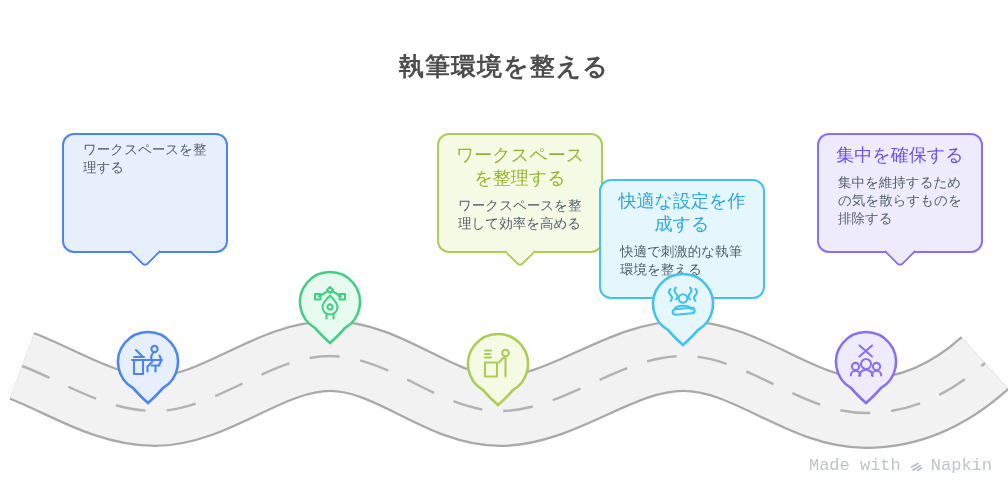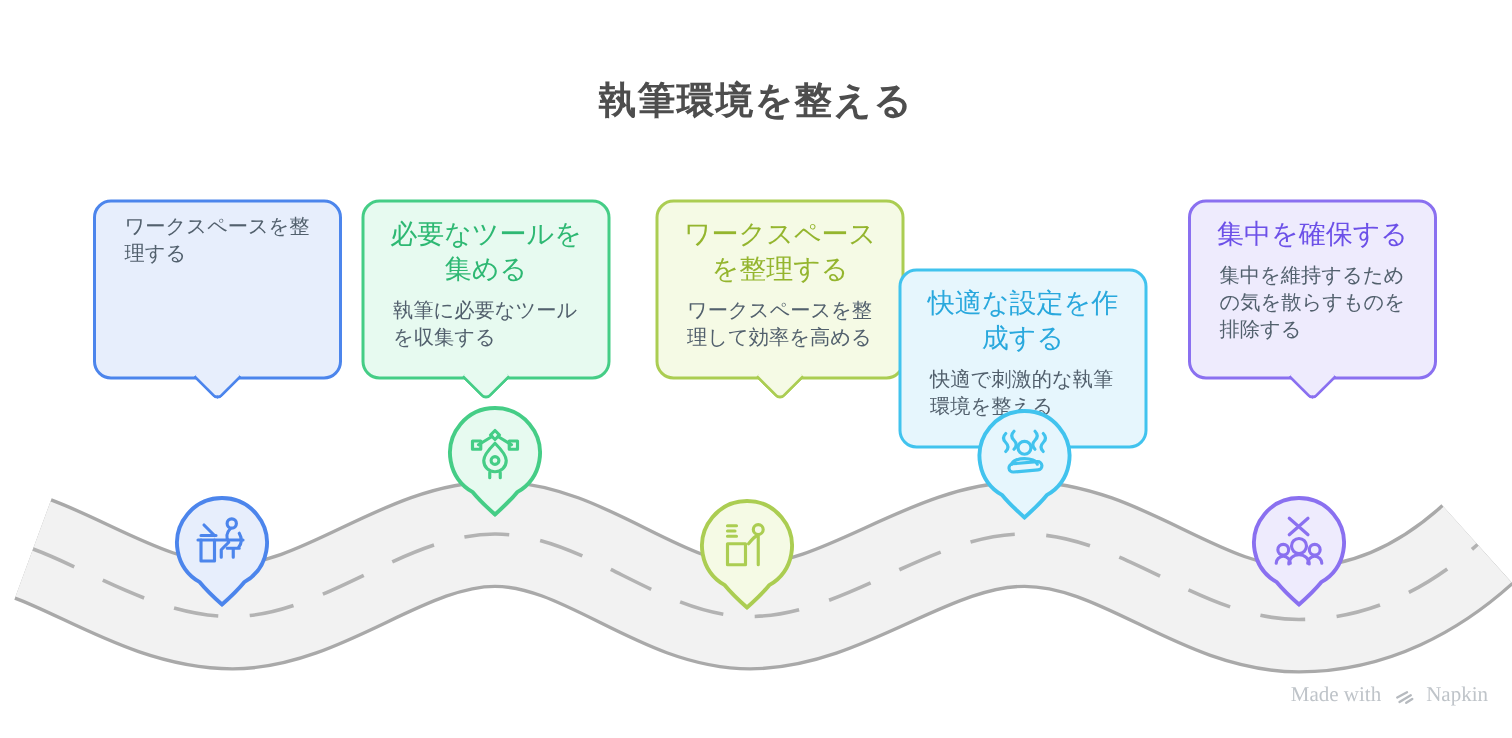--- a/index.html
+++ b/index.html
@@ -1,18 +1,18 @@
 <!DOCTYPE html>
 <html><head>
 <meta charset="utf-8">
 <style>
   html,body { margin:0; padding:0; background:#ffffff; }
   .canvas {
     position:relative; width:1008px; height:492px; overflow:hidden;
-    background:#ffffff; font-family:Liberation Serif, serif;
+    background:#ffffff; font-family:Liberation Mono, monospace;
   }
   .main-title {
     position:absolute; top:50px; left:0; width:100%;
     text-align:center; font-size:25px; font-weight:700; color:#4d4d4d;
     letter-spacing:1px; margin:0;
   }
   .step-card {
     position:absolute; top:133px; width:166px; height:120px;
     box-sizing:border-box;
     border:2px solid var(--accent); border-radius:12px;
@@ -36,51 +36,46 @@
     font-size:13.5px; line-height:1.33; color:#52606d;
   }
   .pin-body { fill:var(--fill); stroke:currentColor; stroke-width:2.6; }
   .pin-icon * {
     fill:none; stroke:currentColor; stroke-width:2.1;
     stroke-linecap:round; stroke-linejoin:round;
   }
   .road-svg { position:absolute; left:0; top:0; }
   .watermark {
     position:absolute; right:16px; top:456px;
-    font-size:14px; color:#bfc4c9; display:flex; align-items:center; gap:8px;
+    font-size:17px; color:#bfc4c9; display:flex; align-items:center; gap:8px;
   }
   .napkin-logo { display:inline-block; }
 </style>
 </head>
 <body>
 
 <div class="canvas">
 
   <h1 class="main-title">執筆環境を整える</h1>
 
   <div class="step-card" style="left: 62px; --accent: #4c85ec; --fill: #e7eefc; --title: #3d6ce2; color: rgb(76, 133, 236);">
     <div class="card-desc">ワークスペースを整理する</div>
     <div class="tail"></div>
   </div>
-  <div class="step-card" style="left: 241px; --accent: #45cd86; --fill: #e7faf0; --title: #2eb873; color: rgb(69, 205, 134);">
-    <div class="card-title">必要なツールを集める</div>
-    <div class="card-desc">執筆に必要なツールを収集する</div>
-    <div class="tail"></div>
-  </div>
   <div class="step-card" style="left: 437px; --accent: #abcd52; --fill: #f5fae5; --title: #94b52e; color: rgb(171, 205, 82);">
     <div class="card-title">ワークスペースを整理する</div>
     <div class="card-desc">ワークスペースを整理して効率を高める</div>
     <div class="tail"></div>
   </div>
   <div class="step-card" style="left: 599px; --accent: #41c3ee; --fill: #e6f6fd; --title: #29a8dd; color: rgb(65, 195, 238); margin-top: 46px;">
     <div class="card-title">快適な設定を作成する</div>
     <div class="card-desc">快適で刺激的な執筆環境を整える</div>
     <div class="tail"></div>
   </div>
-  <div class="step-card" style="left: 792px; --accent: #8a70f0; --fill: #eeebfd; --title: #6c50e8; color: rgb(138, 112, 240);">
+  <div class="step-card" style="left: 817px; --accent: #8a70f0; --fill: #eeebfd; --title: #6c50e8; color: rgb(138, 112, 240);">
     <div class="card-title">集中を確保する</div>
     <div class="card-desc">集中を維持するための気を散らすものを排除する</div>
     <div class="tail"></div>
   </div>
 
   <svg class="road-svg" width="1008" height="492" viewBox="0 0 1008 492">
     <g>
       <path d="M 22 366 C 60 380 105 411 155 411 C 215 411 270 356 330 356 C 390 356 440 411 500 411 C 563 411 620 356 683 356 C 748 356 800 413 866 413 C 915 413 955 390 985 363" fill="none" stroke-width="72" stroke-linecap="butt" stroke-linejoin="round" stroke="#a9a9a9"></path>
       <path d="M 22 366 C 60 380 105 411 155 411 C 215 411 270 356 330 356 C 390 356 440 411 500 411 C 563 411 620 356 683 356 C 748 356 800 413 866 413 C 915 413 955 390 985 363" fill="none" stroke-width="67.5" stroke-linecap="butt" stroke-linejoin="round" stroke="#f2f2f2"></path>
       <path d="M 22 366 C 60 380 105 411 155 411 C 215 411 270 356 330 356 C 390 356 440 411 500 411 C 563 411 620 356 683 356 C 748 356 800 413 866 413 C 915 413 955 390 985 363" fill="none" stroke-width="2.4" stroke-dasharray="30 21" stroke-linecap="butt" stroke="#b3b3b3"></path>

